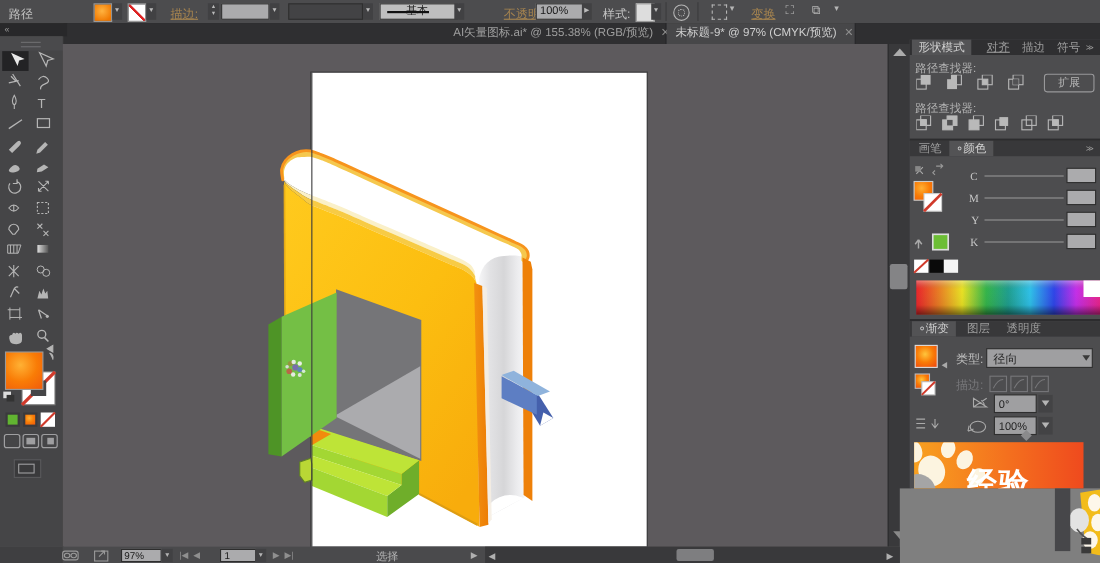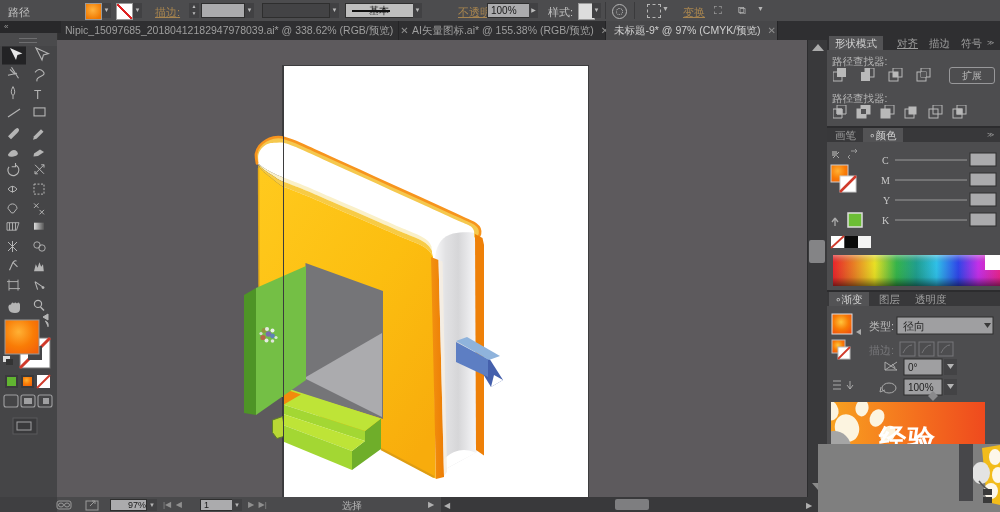--- a/index.html
+++ b/index.html
@@ -65,21 +65,20 @@
     </div>
   <div class="abs" style="left:634px;top:2px;width:1px;height:17px;background:#3a3a3c;"></div>
   <div class="abs" style="left:647px;top:4px;width:12px;height:12px;border:1.5px dashed #b5b5b5;"></div>
   <div class="abs" style="left:662px;top:5px;color:#b5b5b5;font-size:7px;">▼</div>
   <div class="abs ulbl" style="left:683px;">变换</div>
   <div class="abs" style="left:714px;top:4px;width:13px;height:12px;color:#b5b5b5;font-size:11px;line-height:12px;">⛶</div>
   <div class="abs" style="left:738px;top:4px;width:14px;height:12px;color:#b5b5b5;font-size:11px;line-height:12px;">⧉</div>
   <div class="abs" style="left:757px;top:5px;color:#b5b5b5;font-size:7px;">▼</div>
 </div>
 <div id="tabbar" class="abs">
-  <div class="abs dtab" style="left:57px;width:325px;">Nipic_15097685_20180412182947978039.ai* @ 338.62% (RGB/预览)<span class="x">✕</span></div>
   <div class="abs dtab" style="left:404px;width:185px;">AI矢量图标.ai* @ 155.38% (RGB/预览)<span class="x">✕</span></div>
   <div class="abs dtab act" style="left:606px;width:155px;">未标题-9* @ 97% (CMYK/预览)<span class="x">✕</span></div>
 </div>
 <div id="toolbar" class="abs" style="left:0;top:21px;width:57px;height:476px;background:#454547;">
   <div class="abs" style="left:0;top:0;width:57px;height:12px;background:#28282A;color:#9a9a9a;font-size:8px;line-height:12px;padding-left:4px;">«</div>
   <div class="abs" style="left:0;top:12px;width:57px;height:13px;background:#4A4A4C;">
       <div class="abs" style="left:19px;top:5px;width:18px;height:3px;border-top:1px solid #6e6e70;border-bottom:1px solid #6e6e70;"></div>
     </div>
   <svg class="abs" style="left:0;top:25px;" width="57" height="420" viewBox="0 0 57 420">
     <defs>
@@ -439,21 +438,21 @@
 <div id="brgray" class="abs"></div>
 <div id="statusbar" class="abs">
     <div class="abs" style="left:0;top:0;width:57px;height:15px;background:#3F3F41;"></div>
   <svg class="abs" style="left:56px;top:2px;" width="50" height="12" viewBox="0 0 50 12">
     <rect x="1" y="2" width="14" height="8" rx="2" fill="none" stroke="#9a9a9a"></rect>
       <ellipse cx="5" cy="6" rx="2.5" ry="2" fill="none" stroke="#9a9a9a"></ellipse>
       <ellipse cx="11" cy="6" rx="2.5" ry="2" fill="none" stroke="#9a9a9a"></ellipse>
     <rect x="30" y="2" width="12" height="9" fill="none" stroke="#9a9a9a"></rect>
       <path d="M34,7 l5,-5 m0,3 l0,-3 l-3,0" stroke="#9a9a9a" fill="none"></path>
   </svg>
-  <div class="abs" style="left:110px;top:2px;width:33px;height:10px;background:#ABABAD;border:1px solid #2e2e2e;color:#1a1a1a;font-size:9px;line-height:10px;padding-left:2px;text-align:right;">97%</div>
+  <div class="abs" style="left:110px;top:2px;width:33px;height:10px;background:#ABABAD;border:1px solid #2e2e2e;color:#1a1a1a;font-size:9px;line-height:10px;padding-left:2px;">97%</div>
   <div class="abs" style="left:147px;top:2px;width:10px;height:12px;background:#414143;color:#b5b5b5;font-size:6px;line-height:12px;text-align:center;">▼</div>
   <div class="abs" style="left:163px;top:3px;color:#8f8f8f;font-size:8px;">|◀&nbsp;&nbsp;◀</div>
   <div class="abs" style="left:200px;top:2px;width:28px;height:10px;background:#ABABAD;border:1px solid #2e2e2e;color:#1a1a1a;font-size:9px;line-height:10px;padding-left:3px;">1</div>
   <div class="abs" style="left:232px;top:2px;width:10px;height:12px;background:#414143;color:#b5b5b5;font-size:6px;line-height:12px;text-align:center;">▼</div>
   <div class="abs" style="left:248px;top:3px;color:#8f8f8f;font-size:8px;">▶&nbsp;&nbsp;▶|</div>
   <div class="abs" style="left:342px;top:2px;color:#b8b8b8;font-size:10px;">选择</div>
   <div class="abs" style="left:428px;top:3px;color:#b0b0b0;font-size:8px;">▶</div>
   <div class="abs" style="left:441px;top:0;width:377px;height:15px;background:#39393B;">
     <div class="abs" style="left:3px;top:4px;color:#b0b0b0;font-size:8px;">◀</div>
     <div class="abs" style="left:174px;top:2px;width:34px;height:11px;background:#7E7E80;border-radius:2px;"></div>

